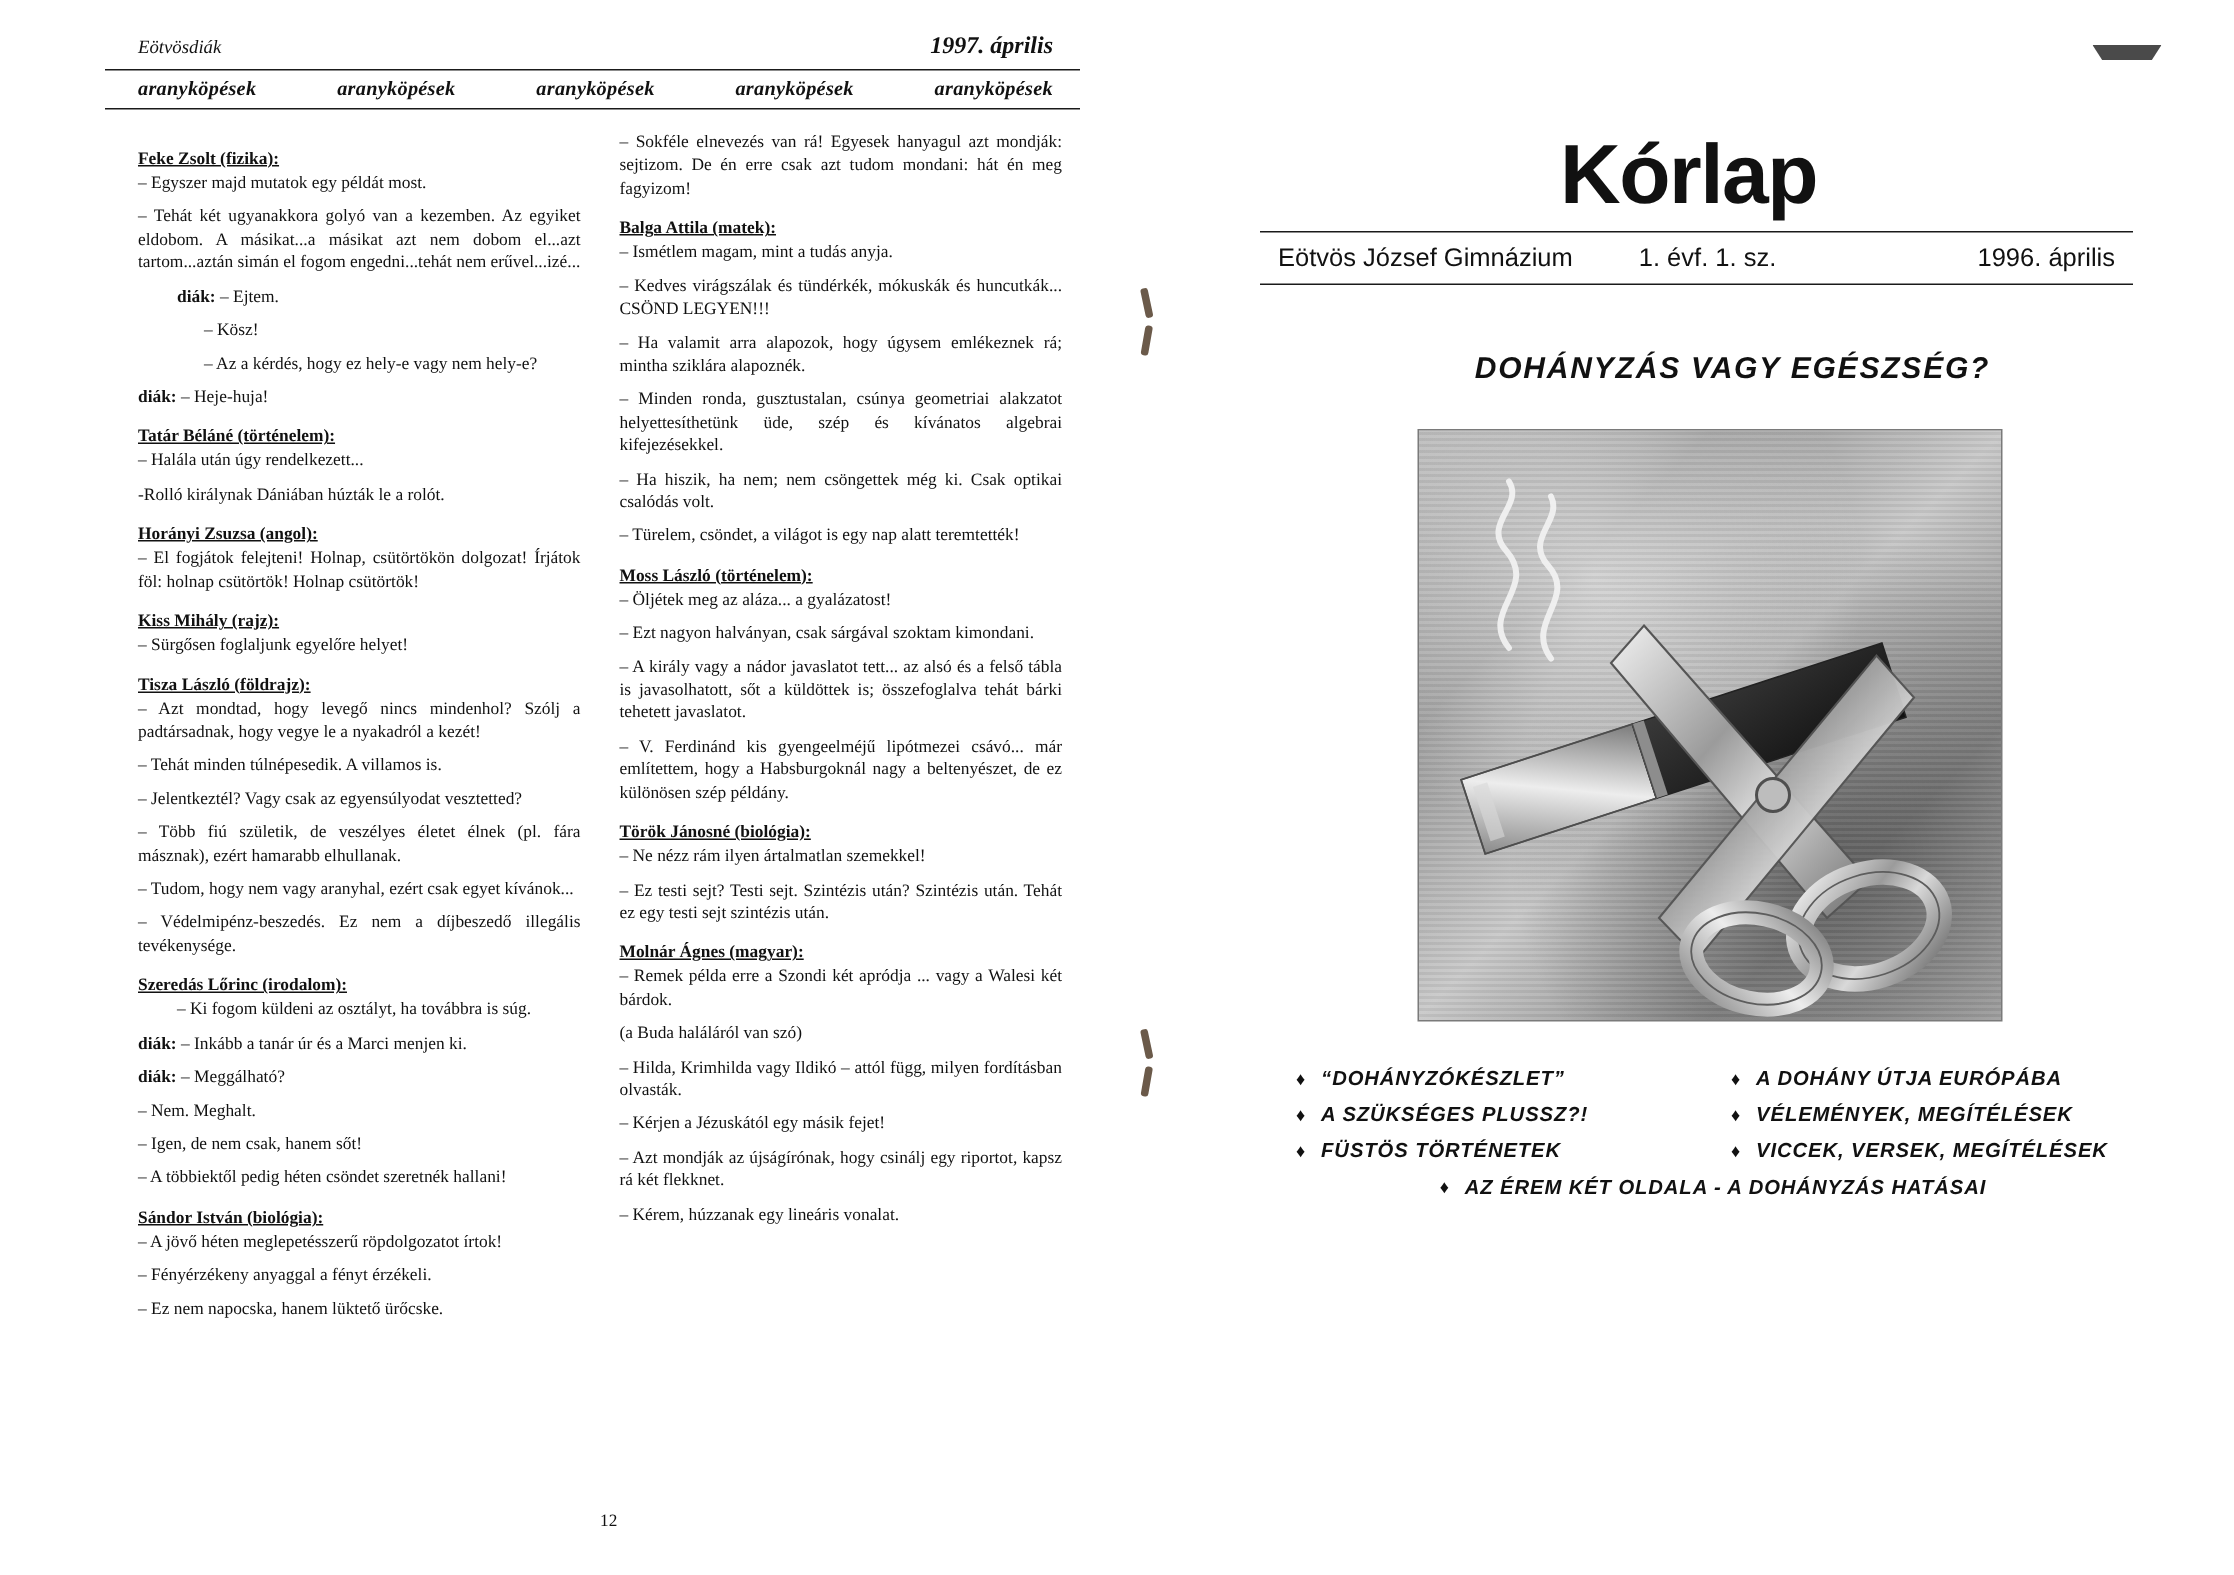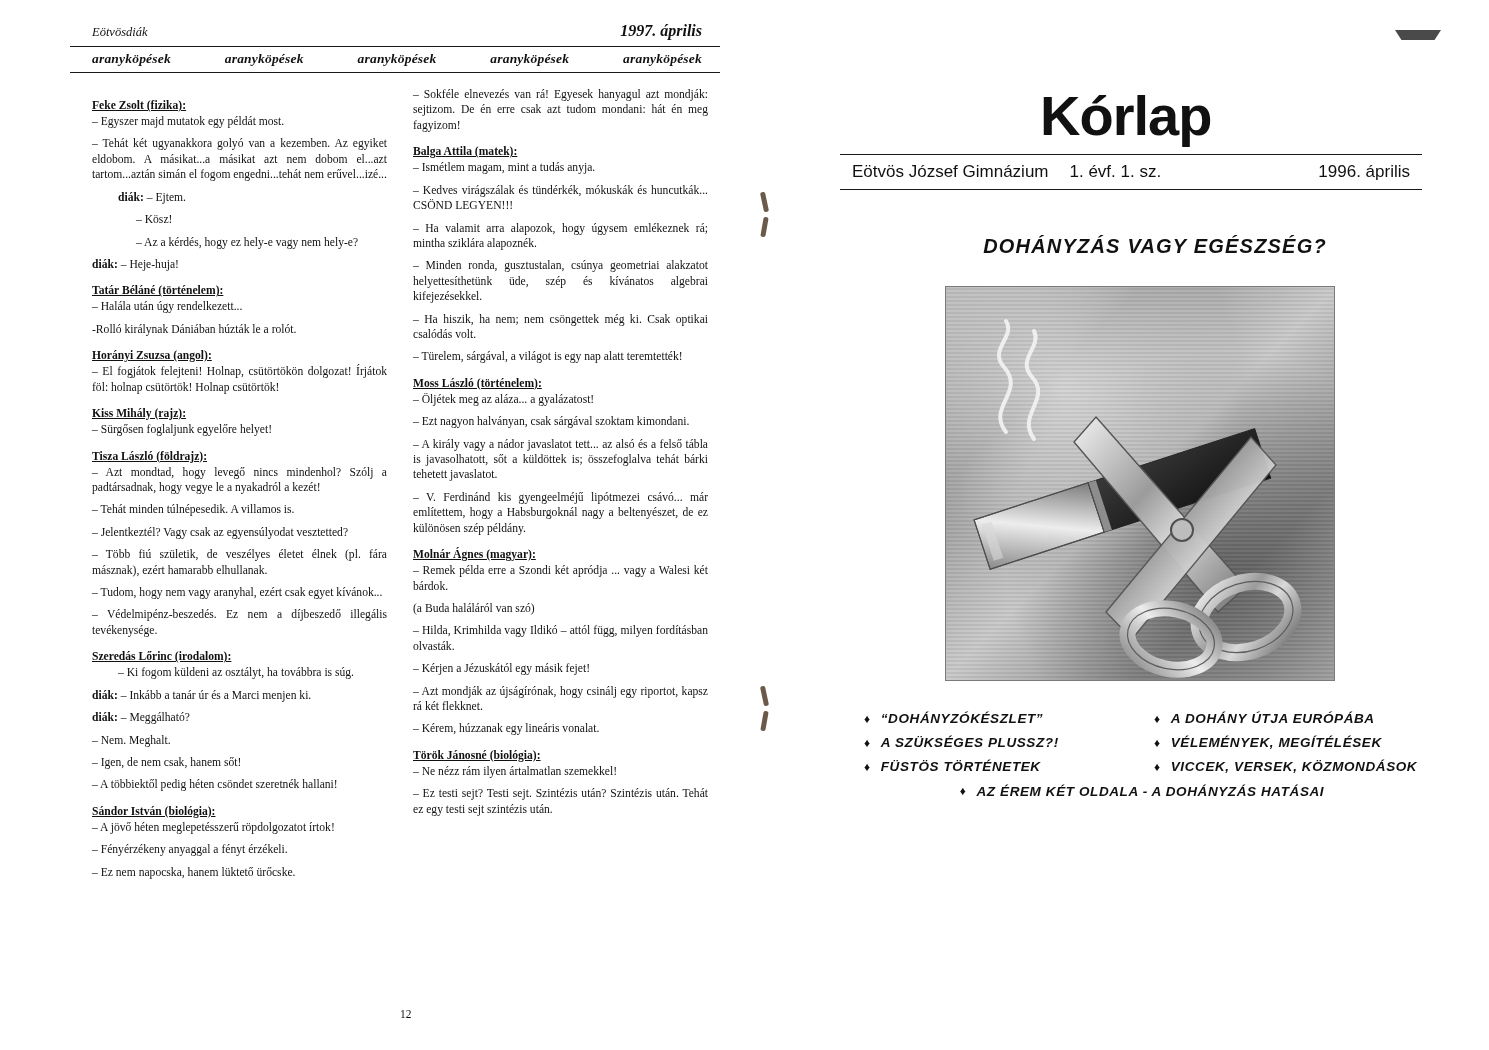--- a/index.html
+++ b/index.html
@@ -103,21 +103,21 @@
     margin: 58px 0 10px 200px;
     line-height: 1;
   }
   .kor-meta {
     font-family: "Liberation Sans", sans-serif;
     font-size: 17px;
     border-top: 1.2px solid #1a1a1a;
     border-bottom: 1.2px solid #1a1a1a;
     padding: 7px 2px 7px 12px;
     display: flex;
-    gap: 21px;
+    gap: 44px;
     align-items: baseline;
     width: 582px;
   }
   .kor-meta .m-school { flex: 0 0 auto; }
   .kor-meta .m-issue { flex: 0 0 auto; }
   .kor-meta .m-date { margin-left: auto; padding-right: 10px; }
 
   .headline {
     font-family: "Liberation Sans", sans-serif;
     font-weight: bold;
@@ -282,42 +282,42 @@
           <div class="entry">
             <p class="line"><span>– Sokféle elnevezés van rá! Egyesek hanyagul azt mondják: sejtizom. De én erre csak azt tudom mondani: hát én meg fagyizom!</span></p>
           </div>
           <div class="entry">
             <div class="speaker">Balga Attila (matek):</div>
             <p class="line"><span>– Ismétlem magam, mint a tudás anyja.</span></p>
             <p class="line"><span>– Kedves virágszálak és tündérkék, mókuskák és huncutkák... CSÖND LEGYEN!!!</span></p>
             <p class="line"><span>– Ha valamit arra alapozok, hogy úgysem emlékeznek rá; mintha sziklára alapoznék.</span></p>
             <p class="line"><span>– Minden ronda, gusztustalan, csúnya geometriai alakzatot helyettesíthetünk üde, szép és kívánatos algebrai kifejezésekkel.</span></p>
             <p class="line"><span>– Ha hiszik, ha nem; nem csöngettek még ki. Csak optikai csalódás volt.</span></p>
-            <p class="line"><span>– Türelem, sárgával, a világot is egy nap alatt teremtették!</span></p>
+            <p class="line"><span>– Türelem, csöndet, a világot is egy nap alatt teremtették!</span></p>
           </div>
           <div class="entry">
             <div class="speaker">Moss László (történelem):</div>
             <p class="line"><span>– Öljétek meg az aláza... a gyalázatost!</span></p>
             <p class="line"><span>– Ezt nagyon halványan, csak sárgával szoktam kimondani.</span></p>
             <p class="line"><span>– A király vagy a nádor javaslatot tett... az alsó és a felső tábla is javasolhatott, sőt a küldöttek is; összefoglalva tehát bárki tehetett javaslatot.</span></p>
             <p class="line"><span>– V. Ferdinánd kis gyengeelméjű lipótmezei csávó... már említettem, hogy a Habsburgoknál nagy a beltenyészet, de ez különösen szép példány.</span></p>
+          </div>
+          <div class="entry">
+            <div class="speaker">Török Jánosné (biológia):</div>
+            <p class="line"><span>– Ne nézz rám ilyen ártalmatlan szemekkel!</span></p>
+            <p class="line"><span>– Ez testi sejt? Testi sejt. Szintézis után? Szintézis után. Tehát ez egy testi sejt szintézis után.</span></p>
           </div>
           <div class="entry">
             <div class="speaker">Molnár Ágnes (magyar):</div>
             <p class="line"><span>– Remek példa erre a Szondi két apródja ... vagy a Walesi két bárdok.</span></p>
             <p class="line"><span>(a Buda haláláról van szó)</span></p>
             <p class="line"><span>– Hilda, Krimhilda vagy Ildikó – attól függ, milyen fordításban olvasták.</span></p>
             <p class="line"><span>– Kérjen a Jézuskától egy másik fejet!</span></p>
             <p class="line"><span>– Azt mondják az újságírónak, hogy csinálj egy riportot, kapsz rá két flekknet.</span></p>
             <p class="line"><span>– Kérem, húzzanak egy lineáris vonalat.</span></p>
-          </div>
-          <div class="entry">
-            <div class="speaker">Török Jánosné (biológia):</div>
-            <p class="line"><span>– Ne nézz rám ilyen ártalmatlan szemekkel!</span></p>
-            <p class="line"><span>– Ez testi sejt? Testi sejt. Szintézis után? Szintézis után. Tehát ez egy testi sejt szintézis után.</span></p>
           </div>
         </div>
     </div>
 
     <div class="page-num">12</div>
   </div>
 
   <div class="right-page">
 
     <div class="kor-title">Kórlap</div>
@@ -395,21 +395,21 @@
           <div class="bul">
             <span class="dia">♦</span>
             <span>VÉLEMÉNYEK, MEGÍTÉLÉSEK</span>
           </div>
           <div class="bul">
             <span class="dia">♦</span>
             <span>FÜSTÖS TÖRTÉNETEK</span>
           </div>
           <div class="bul">
             <span class="dia">♦</span>
-            <span>VICCEK, VERSEK, KÖZMONDÁSOK</span>
+            <span>VICCEK, VERSEK, MEGÍTÉLÉSEK</span>
           </div>
         </div>
       <div class="bul-last">
         <span class="dia">♦</span>
         <span>AZ ÉREM KÉT OLDALA - A DOHÁNYZÁS HATÁSAI</span>
       </div>
     </div>
 
   </div>
 

